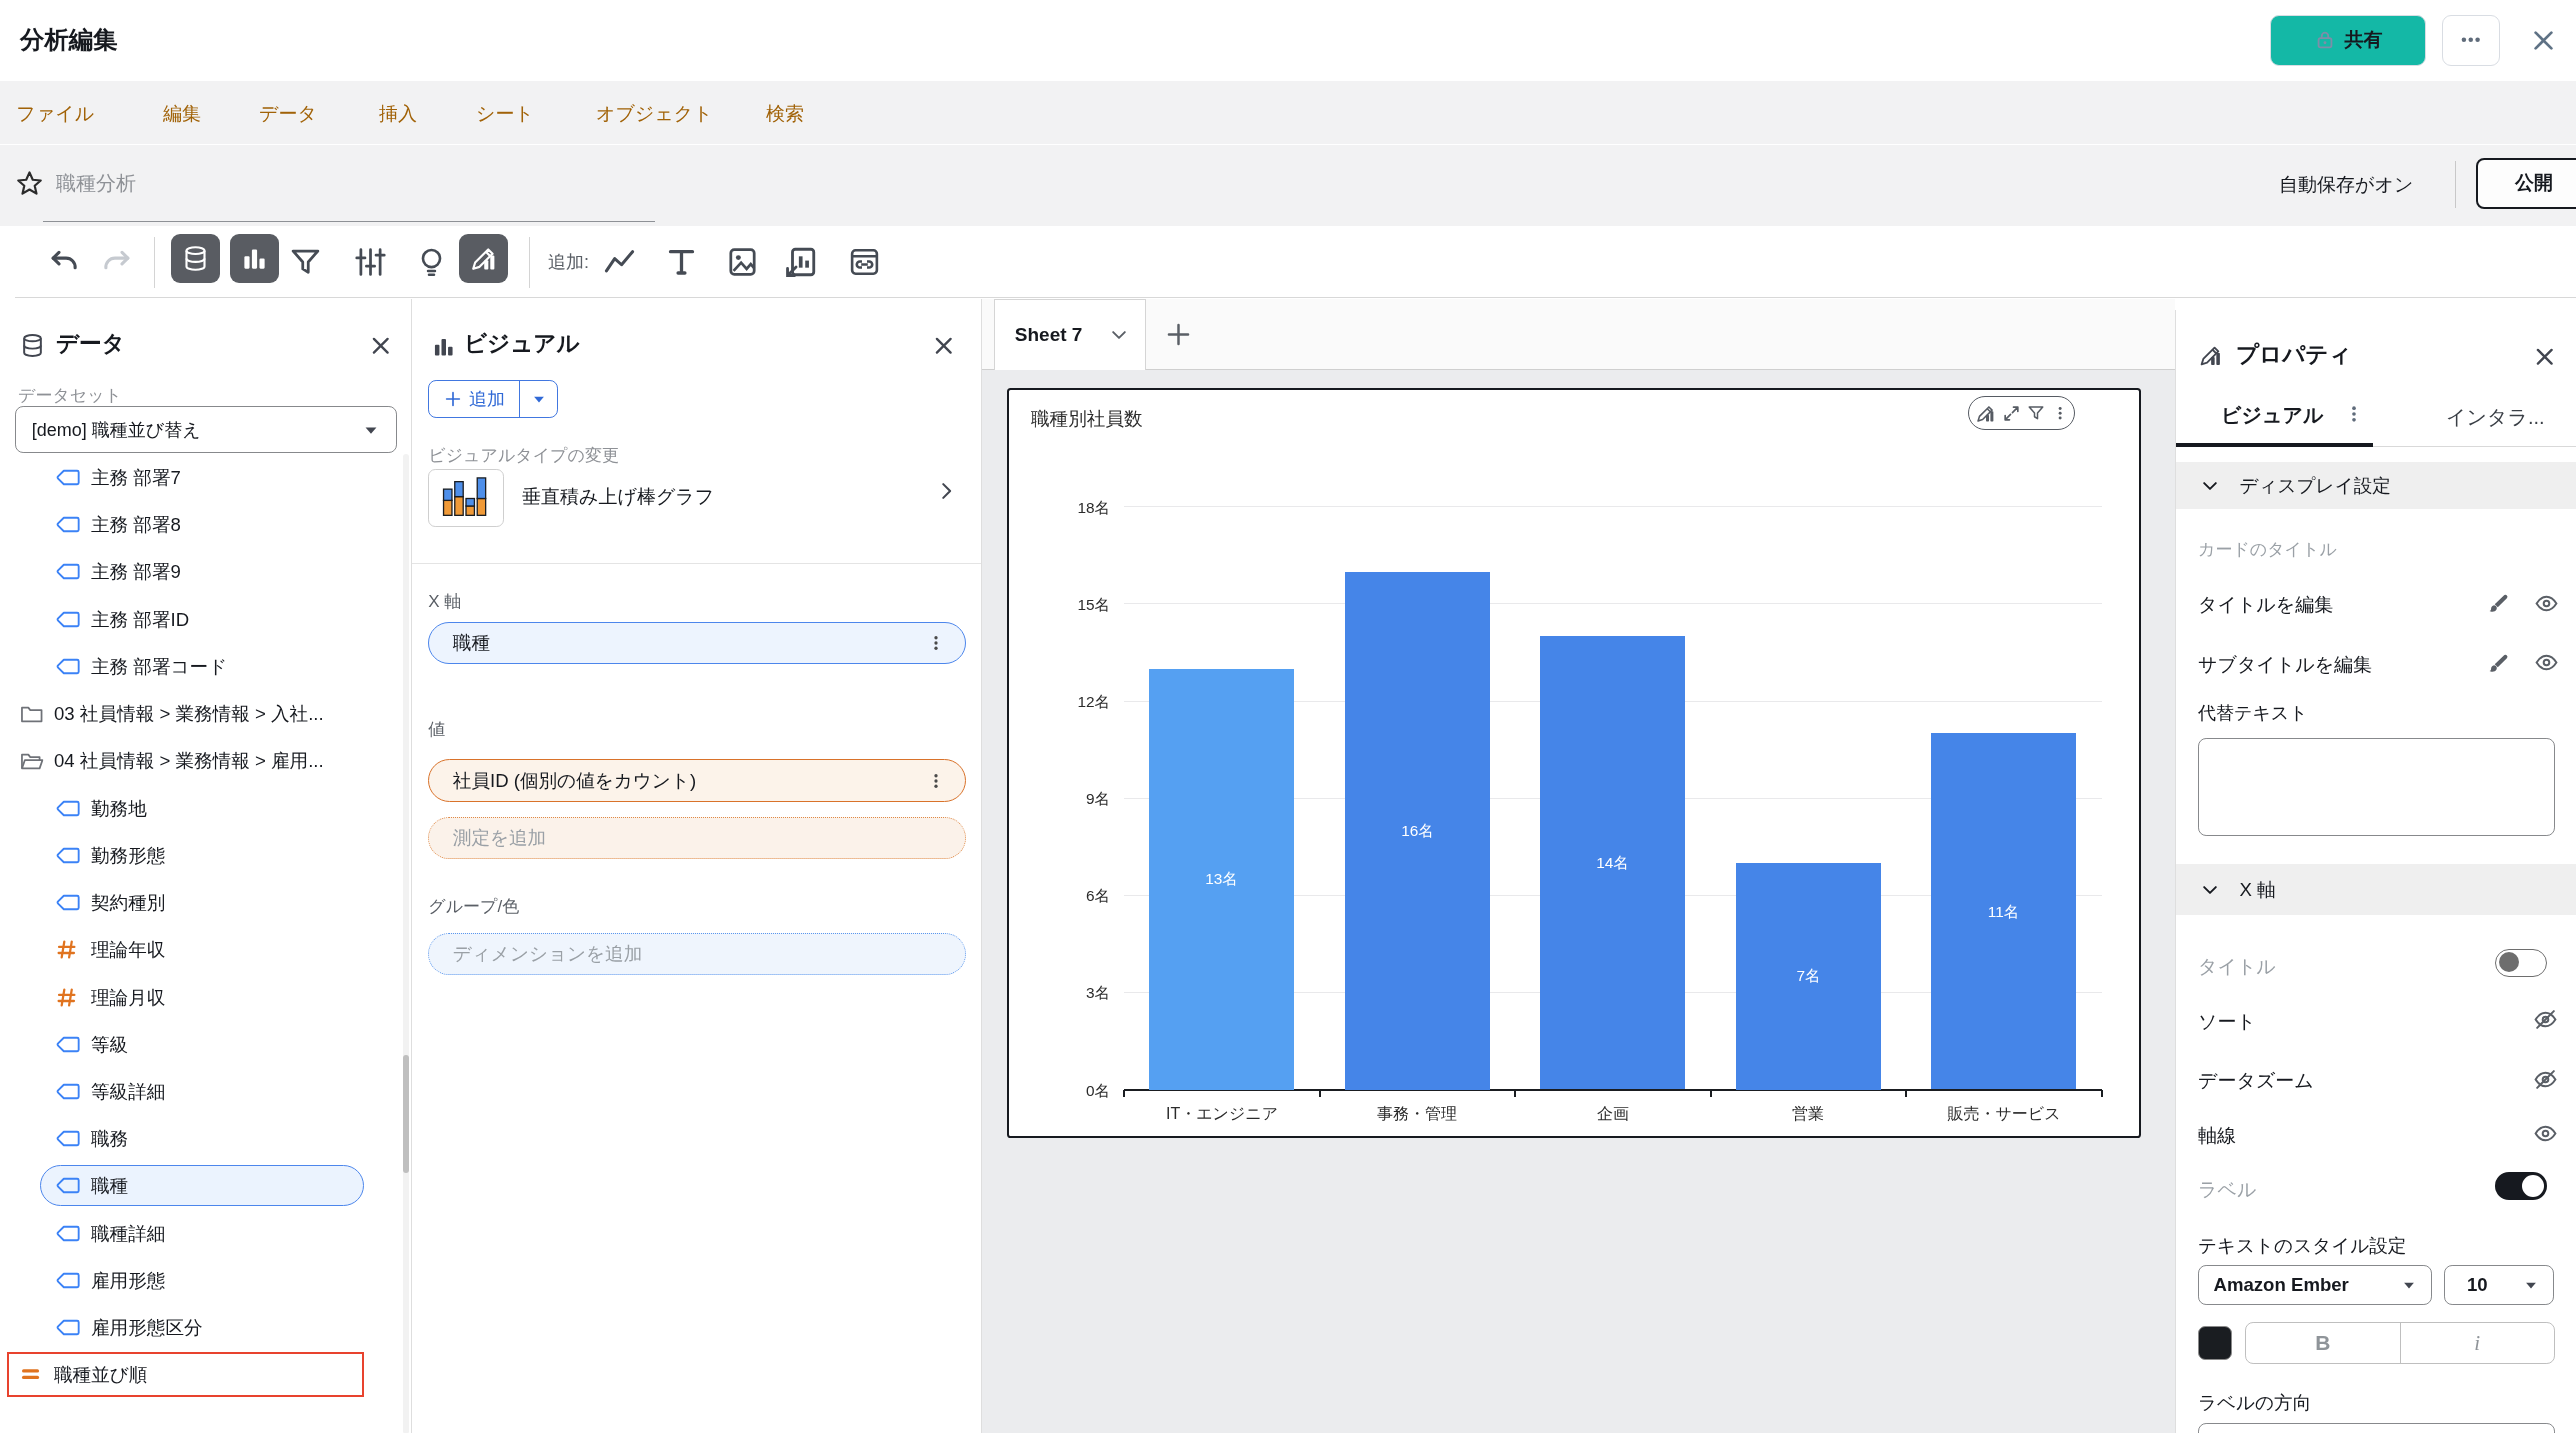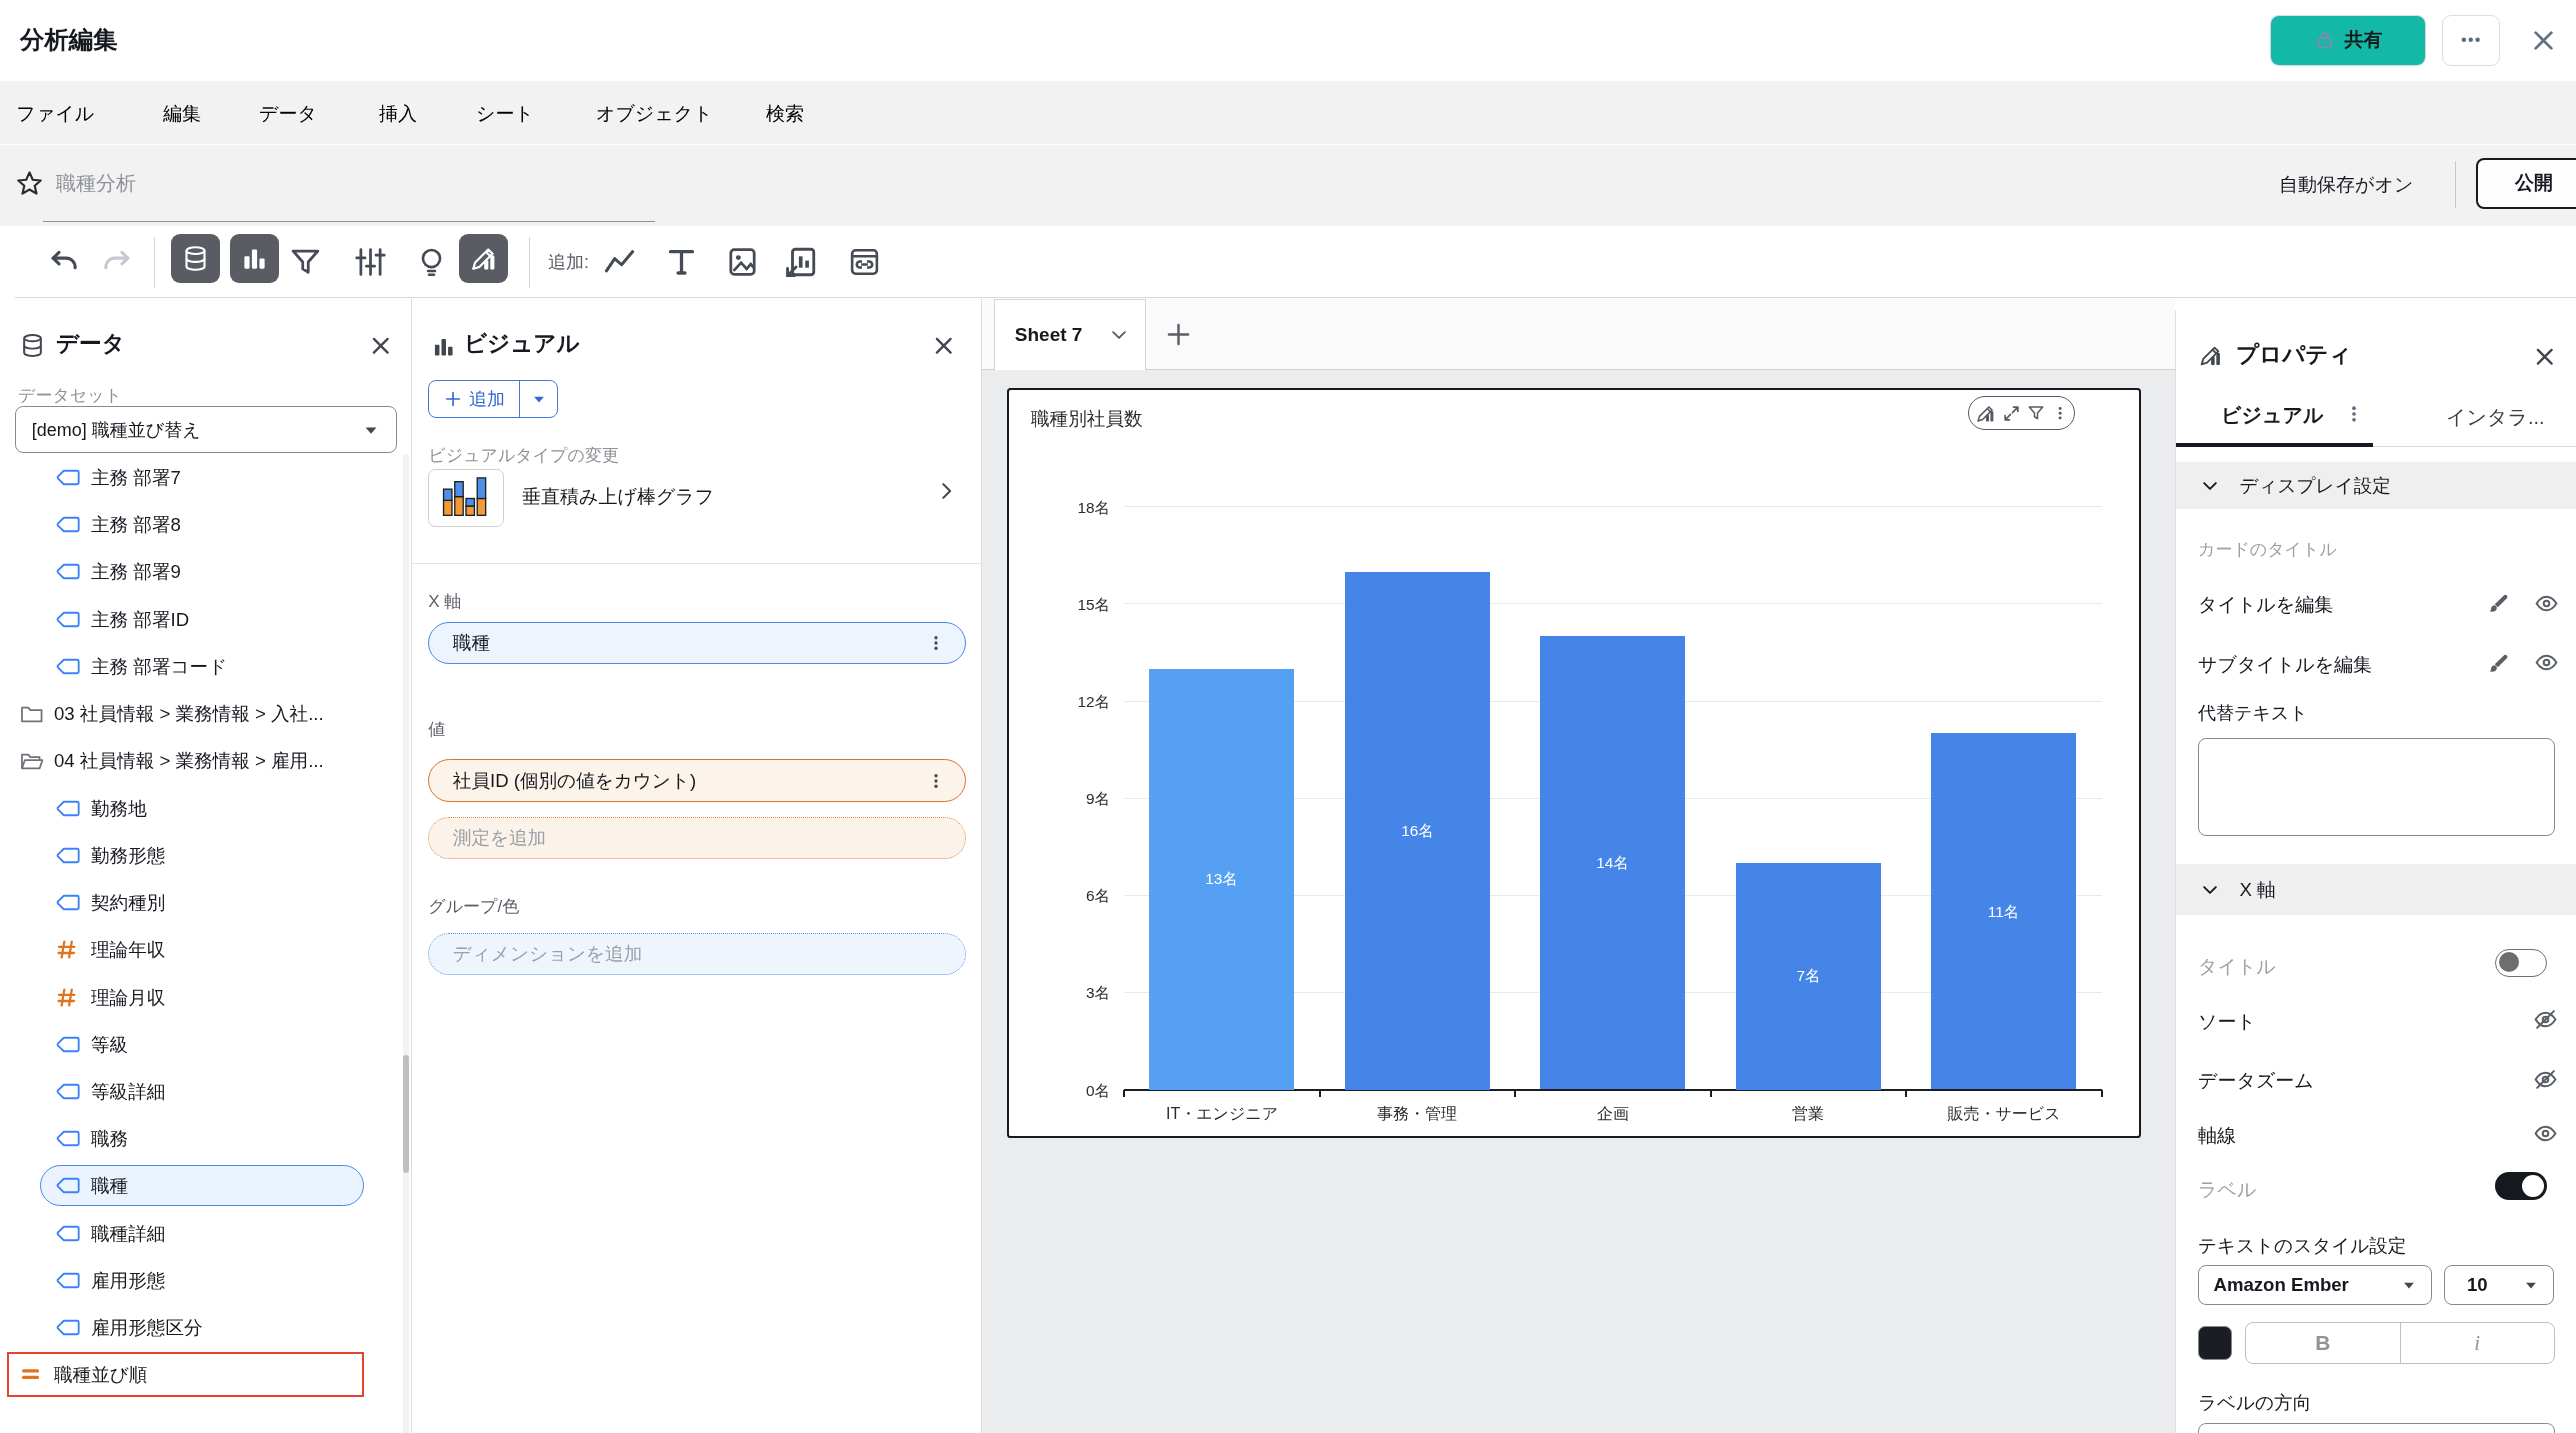--- a/index.html
+++ b/index.html
@@ -13,21 +13,21 @@
   #app-title{left:20px;top:23.5px;font-size:24.4px;font-weight:bold;color:#16191f;}
   #share-btn{left:2270px;top:14.5px;width:156px;height:51px;border:1.4px solid #d9dde3;border-radius:9px;
     display:flex;align-items:center;justify-content:center;gap:9px;background:#14b8a6;cursor:pointer;}
   #share-btn span{font-size:19px;font-weight:600;color:#16191f;}
   #more-btn{left:2442px;top:14.5px;width:58px;height:51px;border:1.4px solid #d9dde3;border-radius:9px;
     display:flex;align-items:center;justify-content:center;background:#fff;cursor:pointer;}
   #close-app{left:2527px;top:24.4px;width:33px;height:33px;display:flex;align-items:center;justify-content:center;cursor:pointer;}
 
   
   #menubar{left:0;top:81px;width:2576px;height:63px;background:#f2f2f3;}
-  .menu-item{position:absolute;top:20px;font-size:19px;color:#000000;cursor:pointer;white-space:nowrap;}
+  .menu-item{position:absolute;top:20px;font-size:19px;color:#a16207;cursor:pointer;white-space:nowrap;}
 
   
   #titlebar{left:0;top:145px;width:2576px;height:81px;background:#f2f2f3;}
   #star{left:14.5px;top:23.5px;}
   #analysis-name{left:56px;top:25px;font-size:20px;color:#8e9196;}
   #name-underline{left:43px;top:76px;width:612px;height:0;border-bottom:1.8px solid #8e9196;}
   #autosave{left:2279px;top:27px;font-size:19px;color:#16191f;}
   #titlebar-divider{left:2455px;top:16.3px;width:0;height:47px;border-left:0.9px solid #c8c8c8;}
   #publish-btn{left:2476px;top:12.7px;width:116px;height:51px;border:2.3px solid #16191f;border-radius:8.1px;
     display:flex;align-items:center;justify-content:center;font-size:19px;font-weight:600;background:#fdfdfd;cursor:pointer;}

